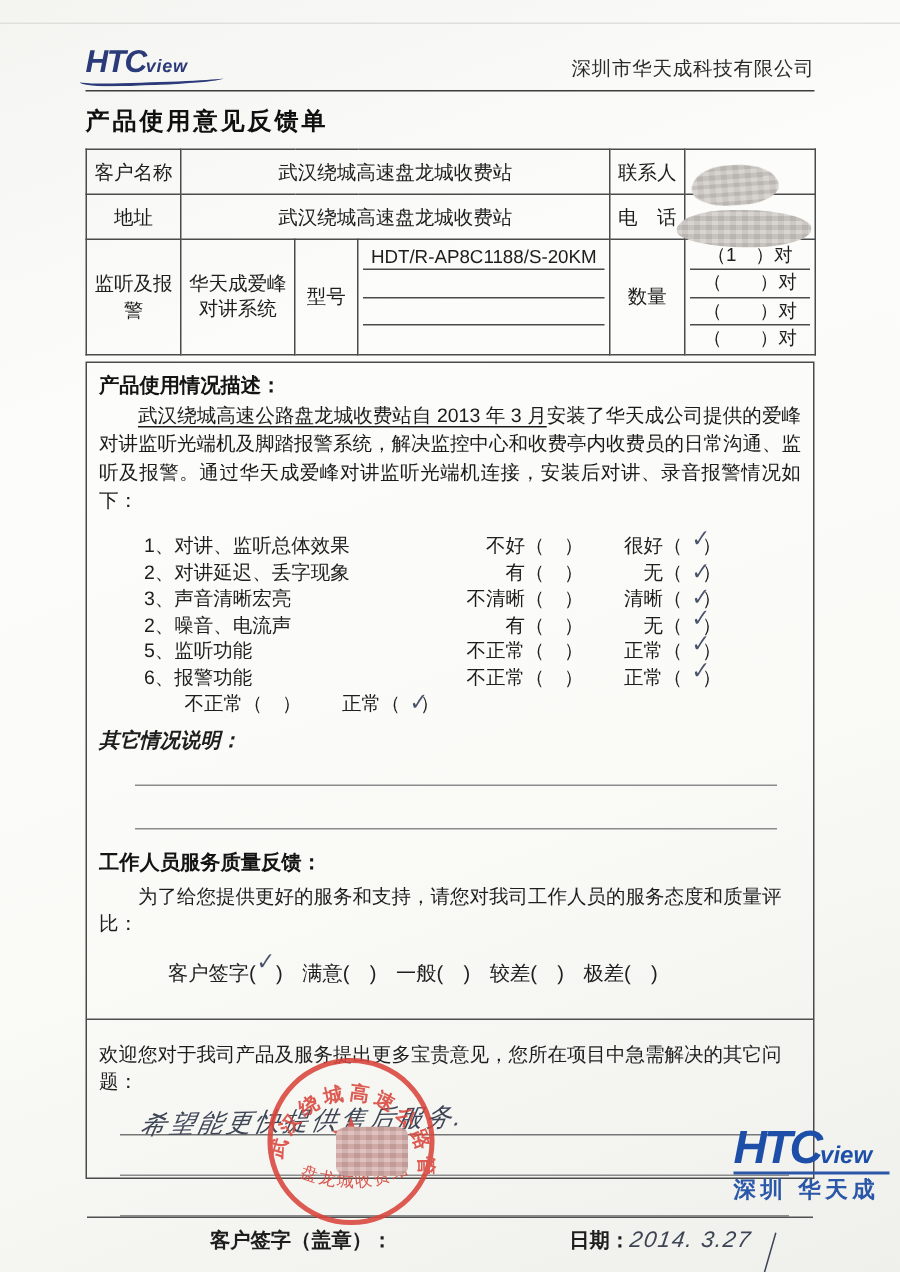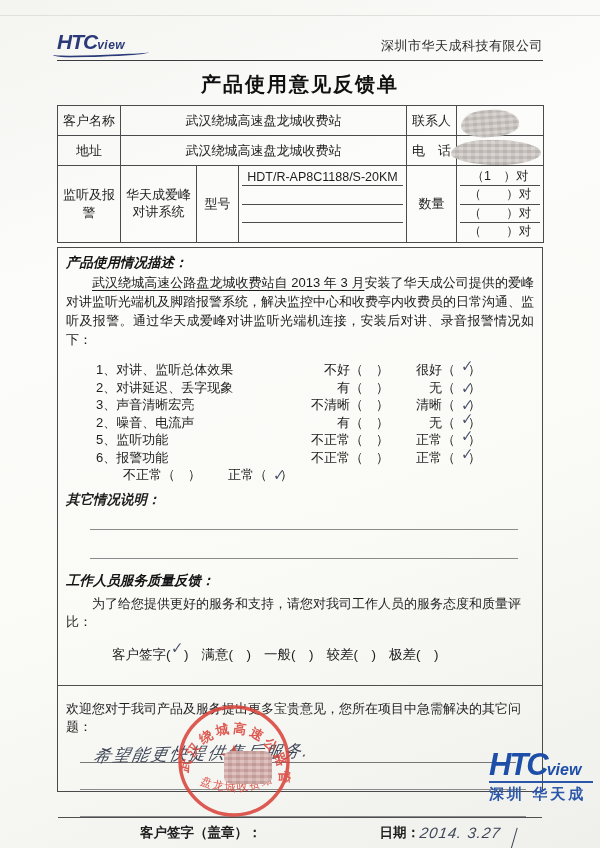--- a/index.html
+++ b/index.html
@@ -19,37 +19,37 @@
 
   
   .hdr { display:flex; justify-content:space-between; align-items:flex-end; padding-top:31px; }
   .logo { position:relative; line-height:1; padding-bottom:5px; }
   .logo .htc { font-size:21px; font-weight:900; font-style:italic; letter-spacing:-1px; color:#2b3a78; }
   .logo .view { font-size:12px; font-weight:bold; font-style:italic; color:#2b3a78; letter-spacing:0.5px; }
   .logo-swoosh { position:absolute; left:-4px; bottom:0; width:96px; height:5px;
     border-bottom:2px solid #2b3a78; border-radius:0 0 100% 40%/0 0 100% 100%; transform:rotate(-1.5deg); }
   .company { font-size:13px; color:#2c2c2c; letter-spacing:0.5px; padding-bottom:2px; }
   .hdr-rule { border-top:1.5px solid #3c3c3c; margin-top:3px; }
-  h1.title { margin:10px 0 7px; text-align:center; font-size:20px; letter-spacing:2px; color:#101010; }
+  h1.title { margin:10px 0 7px; text-align:left; font-size:16px; letter-spacing:2px; color:#101010; }
 
   
   table.info-table { width:100%; border-collapse:collapse; table-layout:fixed; }
   table.info-table td { border:1px solid #4b4b4b; font-size:13px; text-align:center; vertical-align:middle; padding:2px 3px; }
   table.info-table { border:1.5px solid #434343; }
   tr.r1 td, tr.r2 td { height:30px; }
   tr.r3 td { height:72px; }
   td.stack-cell { padding:0; }
   .stack { display:flex; flex-direction:column; height:72px; }
   .stack > div { flex:1; border-bottom:1px solid #4b4b4b; display:flex; align-items:center; justify-content:center; font-size:12.5px; }
   .stack > div:last-child { border-bottom:none; }
   td.wrap2 { line-height:1.3; padding:2px 6px; }
 
   
   .box { margin-top:4px; height:545px; border:1.5px solid #4a4a4a; padding:6px 8px 0; display:flex; flex-direction:column; position:relative; background:transparent; }
-  .sec-heading { font-size:13.5px; font-weight:bold; color:#141414;font-style:italic; }
+  .sec-heading { font-size:13.5px; font-weight:bold; color:#141414; }
   p.para { margin:2px 0 0; font-size:13px; line-height:1.45; text-indent:2em; text-align:justify; color:#1b1b1b; }
   .u-part { text-decoration:underline; text-underline-offset:3px; }
 
   .qlist { margin:12px 0 0 30px; width:385px; }
   .q-row { display:flex; align-items:center; height:17.5px; font-size:13px; }
   .q-label { flex:1; }
   .q-neg { width:105px; text-align:right; white-space:pre; }
   .q-pos { width:92px; text-align:right; white-space:pre; position:relative; }
   .tick { position:absolute; right:7px; top:-3px; color:#49536b; font-size:15px; font-weight:bold;
           transform:rotate(-6deg) skewX(-6deg); line-height:1; }

